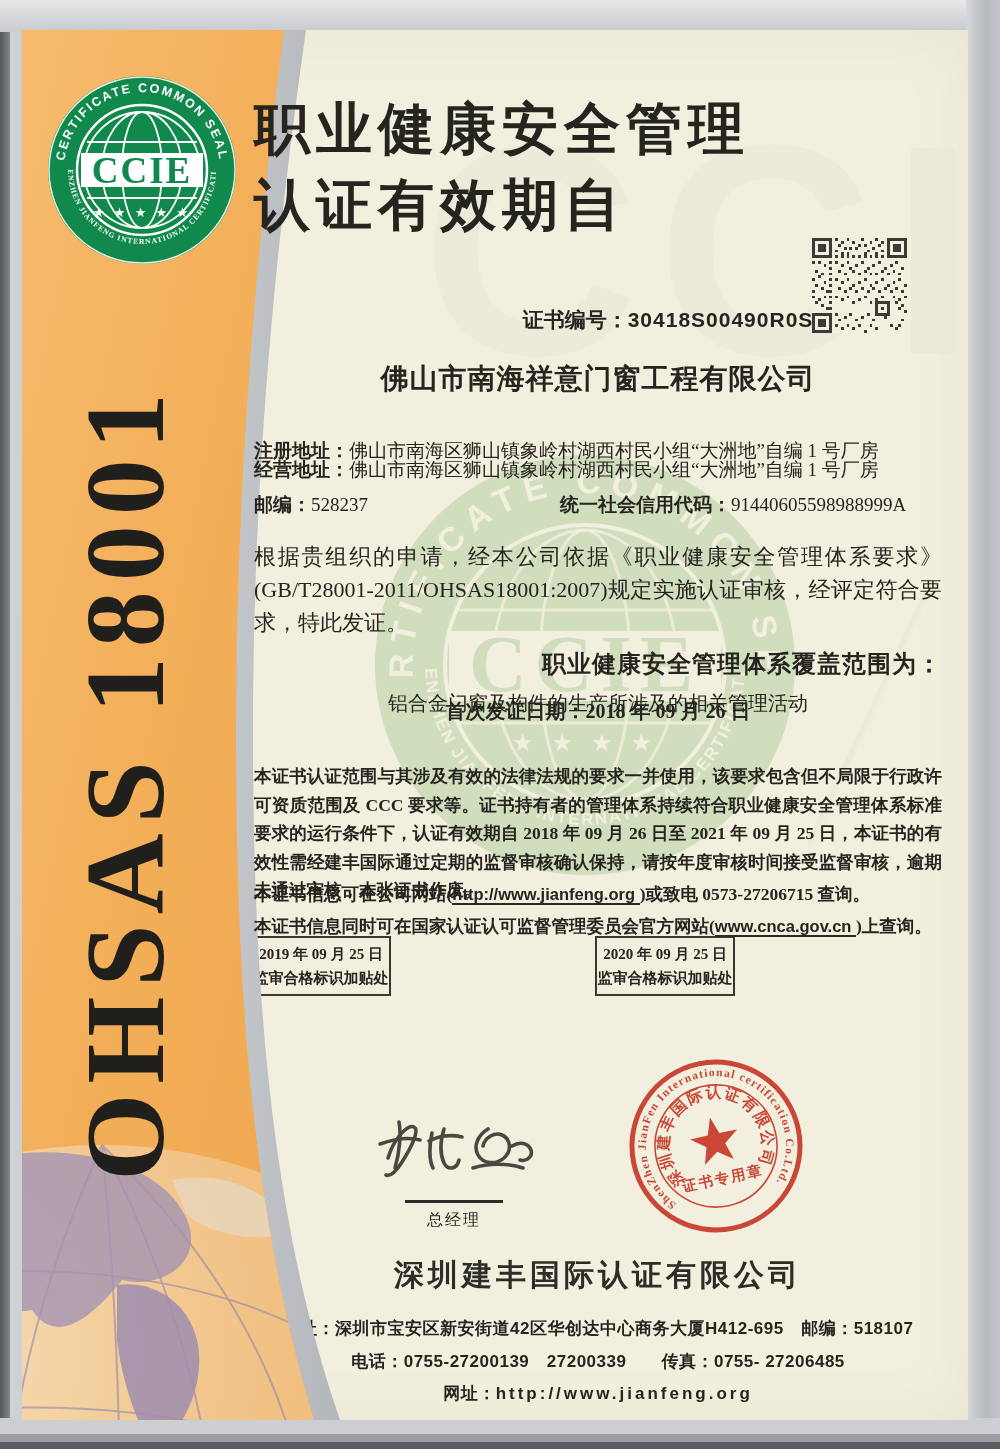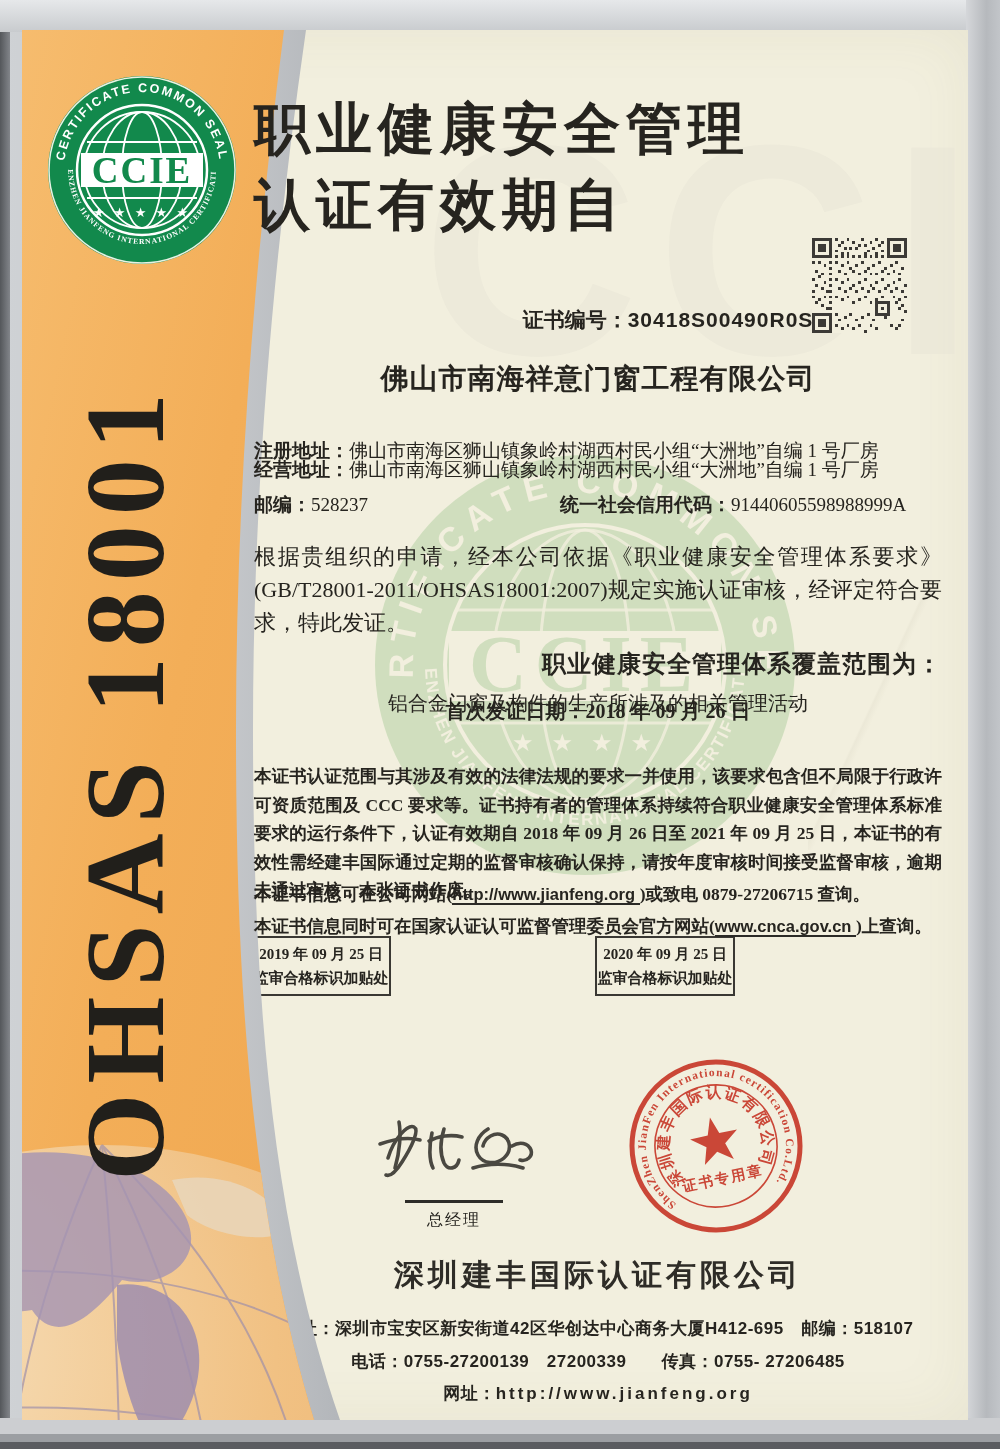--- a/index.html
+++ b/index.html
@@ -261,21 +261,21 @@
 
     <div class="abs para1" style="top:510px">根据贵组织的申请，经本公司依据《职业健康安全管理体系要求》(GB/T28001-2011/OHSAS18001:2007)规定实施认证审核，经评定符合要求，特此发证。</div>
 
     <div class="abs scope-h" style="top:618px">职业健康安全管理体系覆盖范围为：</div>
     <div class="abs scope" style="top:660px">铝合金门窗及构件的生产所涉及的相关管理活动</div>
     <div class="abs fissue" style="top:668px">首次发证日期：2018 年 09 月 26 日</div>
 
     <div class="abs para2" style="top:732px">本证书认证范围与其涉及有效的法律法规的要求一并使用，该要求包含但不局限于行政许可资质范围及 CCC 要求等。证书持有者的管理体系持续符合职业健康安全管理体系标准要求的运行条件下，认证有效期自 2018 年 09 月 26 日至 2021 年 09 月 25 日，本证书的有效性需经建丰国际通过定期的监督审核确认保持，请按年度审核时间接受监督审核，逾期未通过审核，本张证书作废。</div>
 
     <div class="abs infoline" style="top:852px">
-      <span>本证书信息可在公司网站(</span><span class="link">http://www.jianfeng.org </span><span>)或致电 0879-27206715 查询。</span>
+      <span>本证书信息可在公司网站(</span><span class="link">http://www.jianfeng.org </span><span>)或致电 0573-27206715 查询。</span>
     </div>
     <div class="abs infoline" style="top:884px">
       <span>本证书信息同时可在国家认证认可监督管理委员会官方网站(</span><span class="link">www.cnca.gov.cn </span><span>)上查询。</span>
     </div>
   </div>
 
   <div class="stickerbox" style="left:229px;top:906px">
     <div>2019 年 09 月 25 日</div>
     <div>监审合格标识加贴处</div>
   </div>

